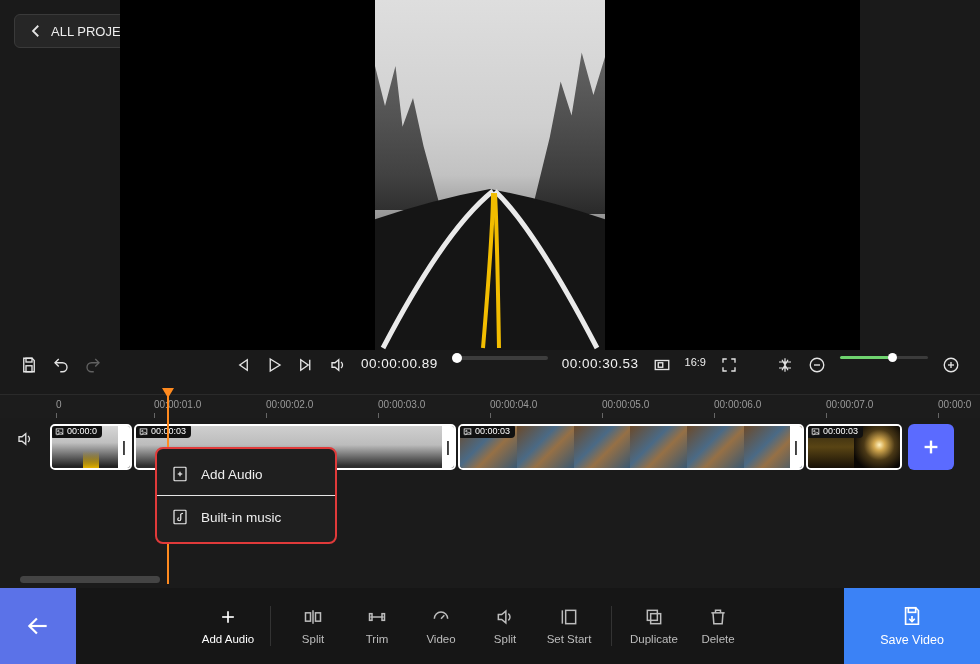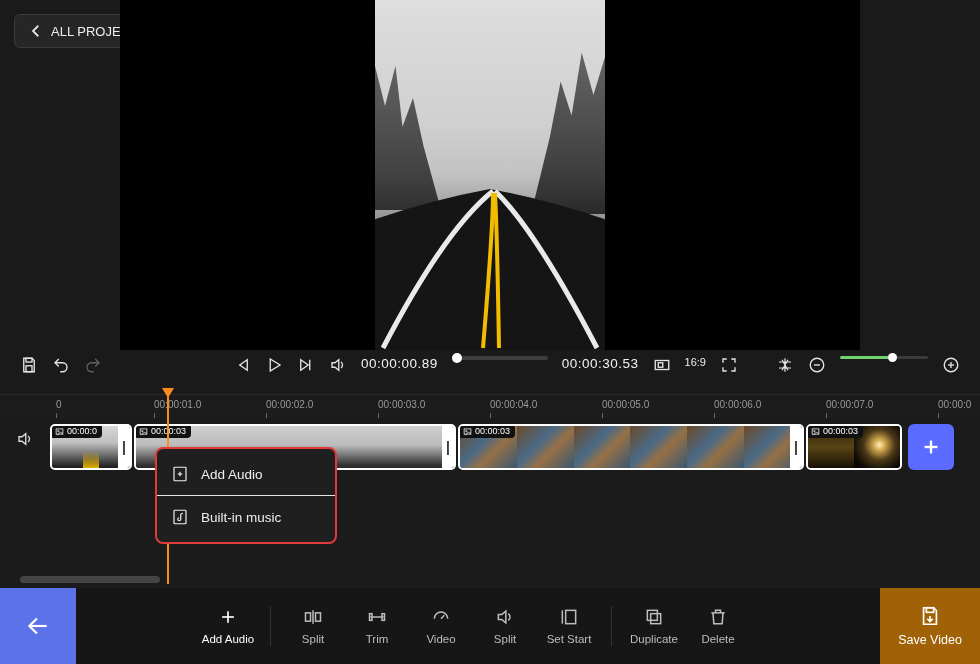--- a/index.html
+++ b/index.html
@@ -71,21 +71,21 @@
   .hscroll{position:absolute; left:20px; top:576px; width:140px; height:7px; background:#444; border-radius:4px;}
 
   
   .toolbar { position:absolute; bottom:0; left:0; right:0; height:76px; background:#161616; display:flex; align-items:stretch;}
   .tb-back { width:76px; background:#5b72e8; display:flex; align-items:center; justify-content:center; cursor:pointer;}
   .tb-tools { flex:1; display:flex; align-items:center; padding:0 30px 0 120px; gap:0;}
   .tool { display:flex; flex-direction:column; align-items:center; justify-content:center; gap:6px; width:64px; cursor:pointer; color:#bdbdbd; font-size:11.5px;}
   .tool.bright{color:#fff;}
   .tool svg{width:20px;height:20px;}
   .sep{width:1px;height:40px;background:#333;margin:0 10px;}
-  .tb-save { width:100px; background:#a16207; display:flex; flex-direction:column; align-items:center; justify-content:center; gap:6px; cursor:pointer; color:#fff; font-size:12.5px;}
+  .tb-save { width:136px; background:#3b82f6; display:flex; flex-direction:column; align-items:center; justify-content:center; gap:6px; cursor:pointer; color:#fff; font-size:12.5px;}
   .tb-save svg{width:22px;height:22px;}
 </style>
 </head>
 <body>
 <div class="app">
 
 <div class="header">
   <button class="back-btn">
     <span class="ctrl-ic">
           <svg viewBox="0 0 24 24" fill="none" stroke="currentColor" stroke-width="2.4">

